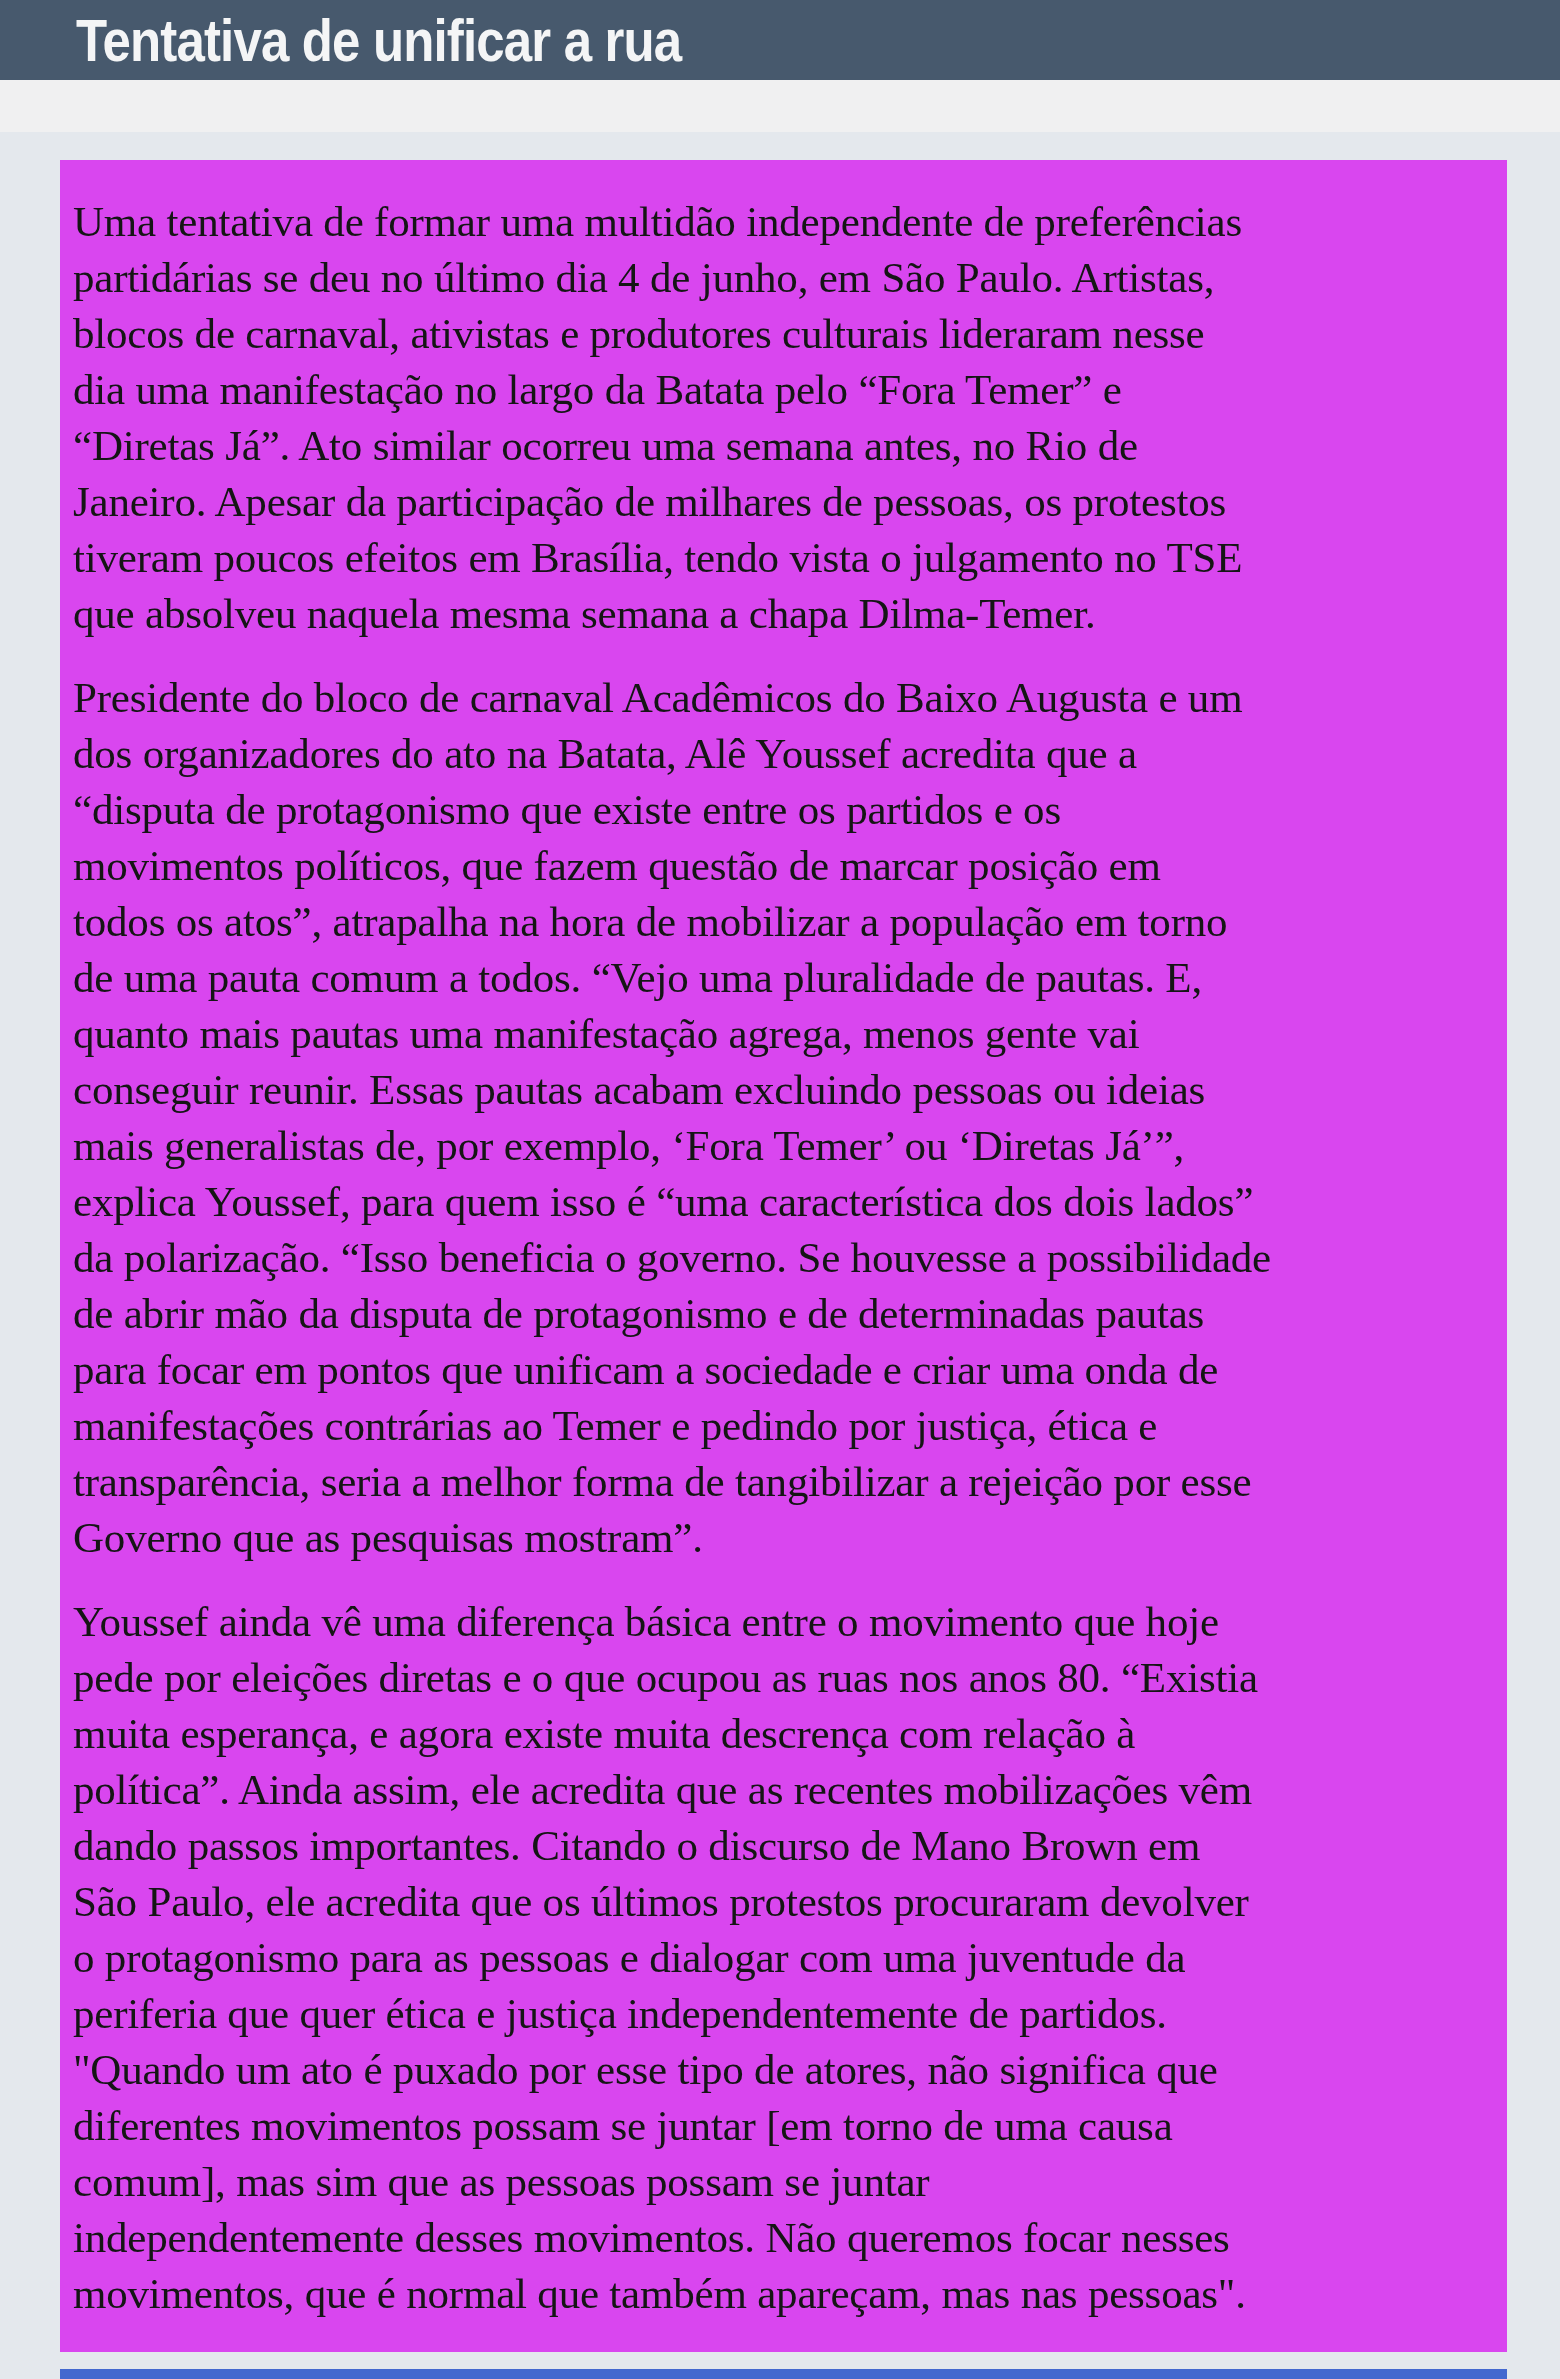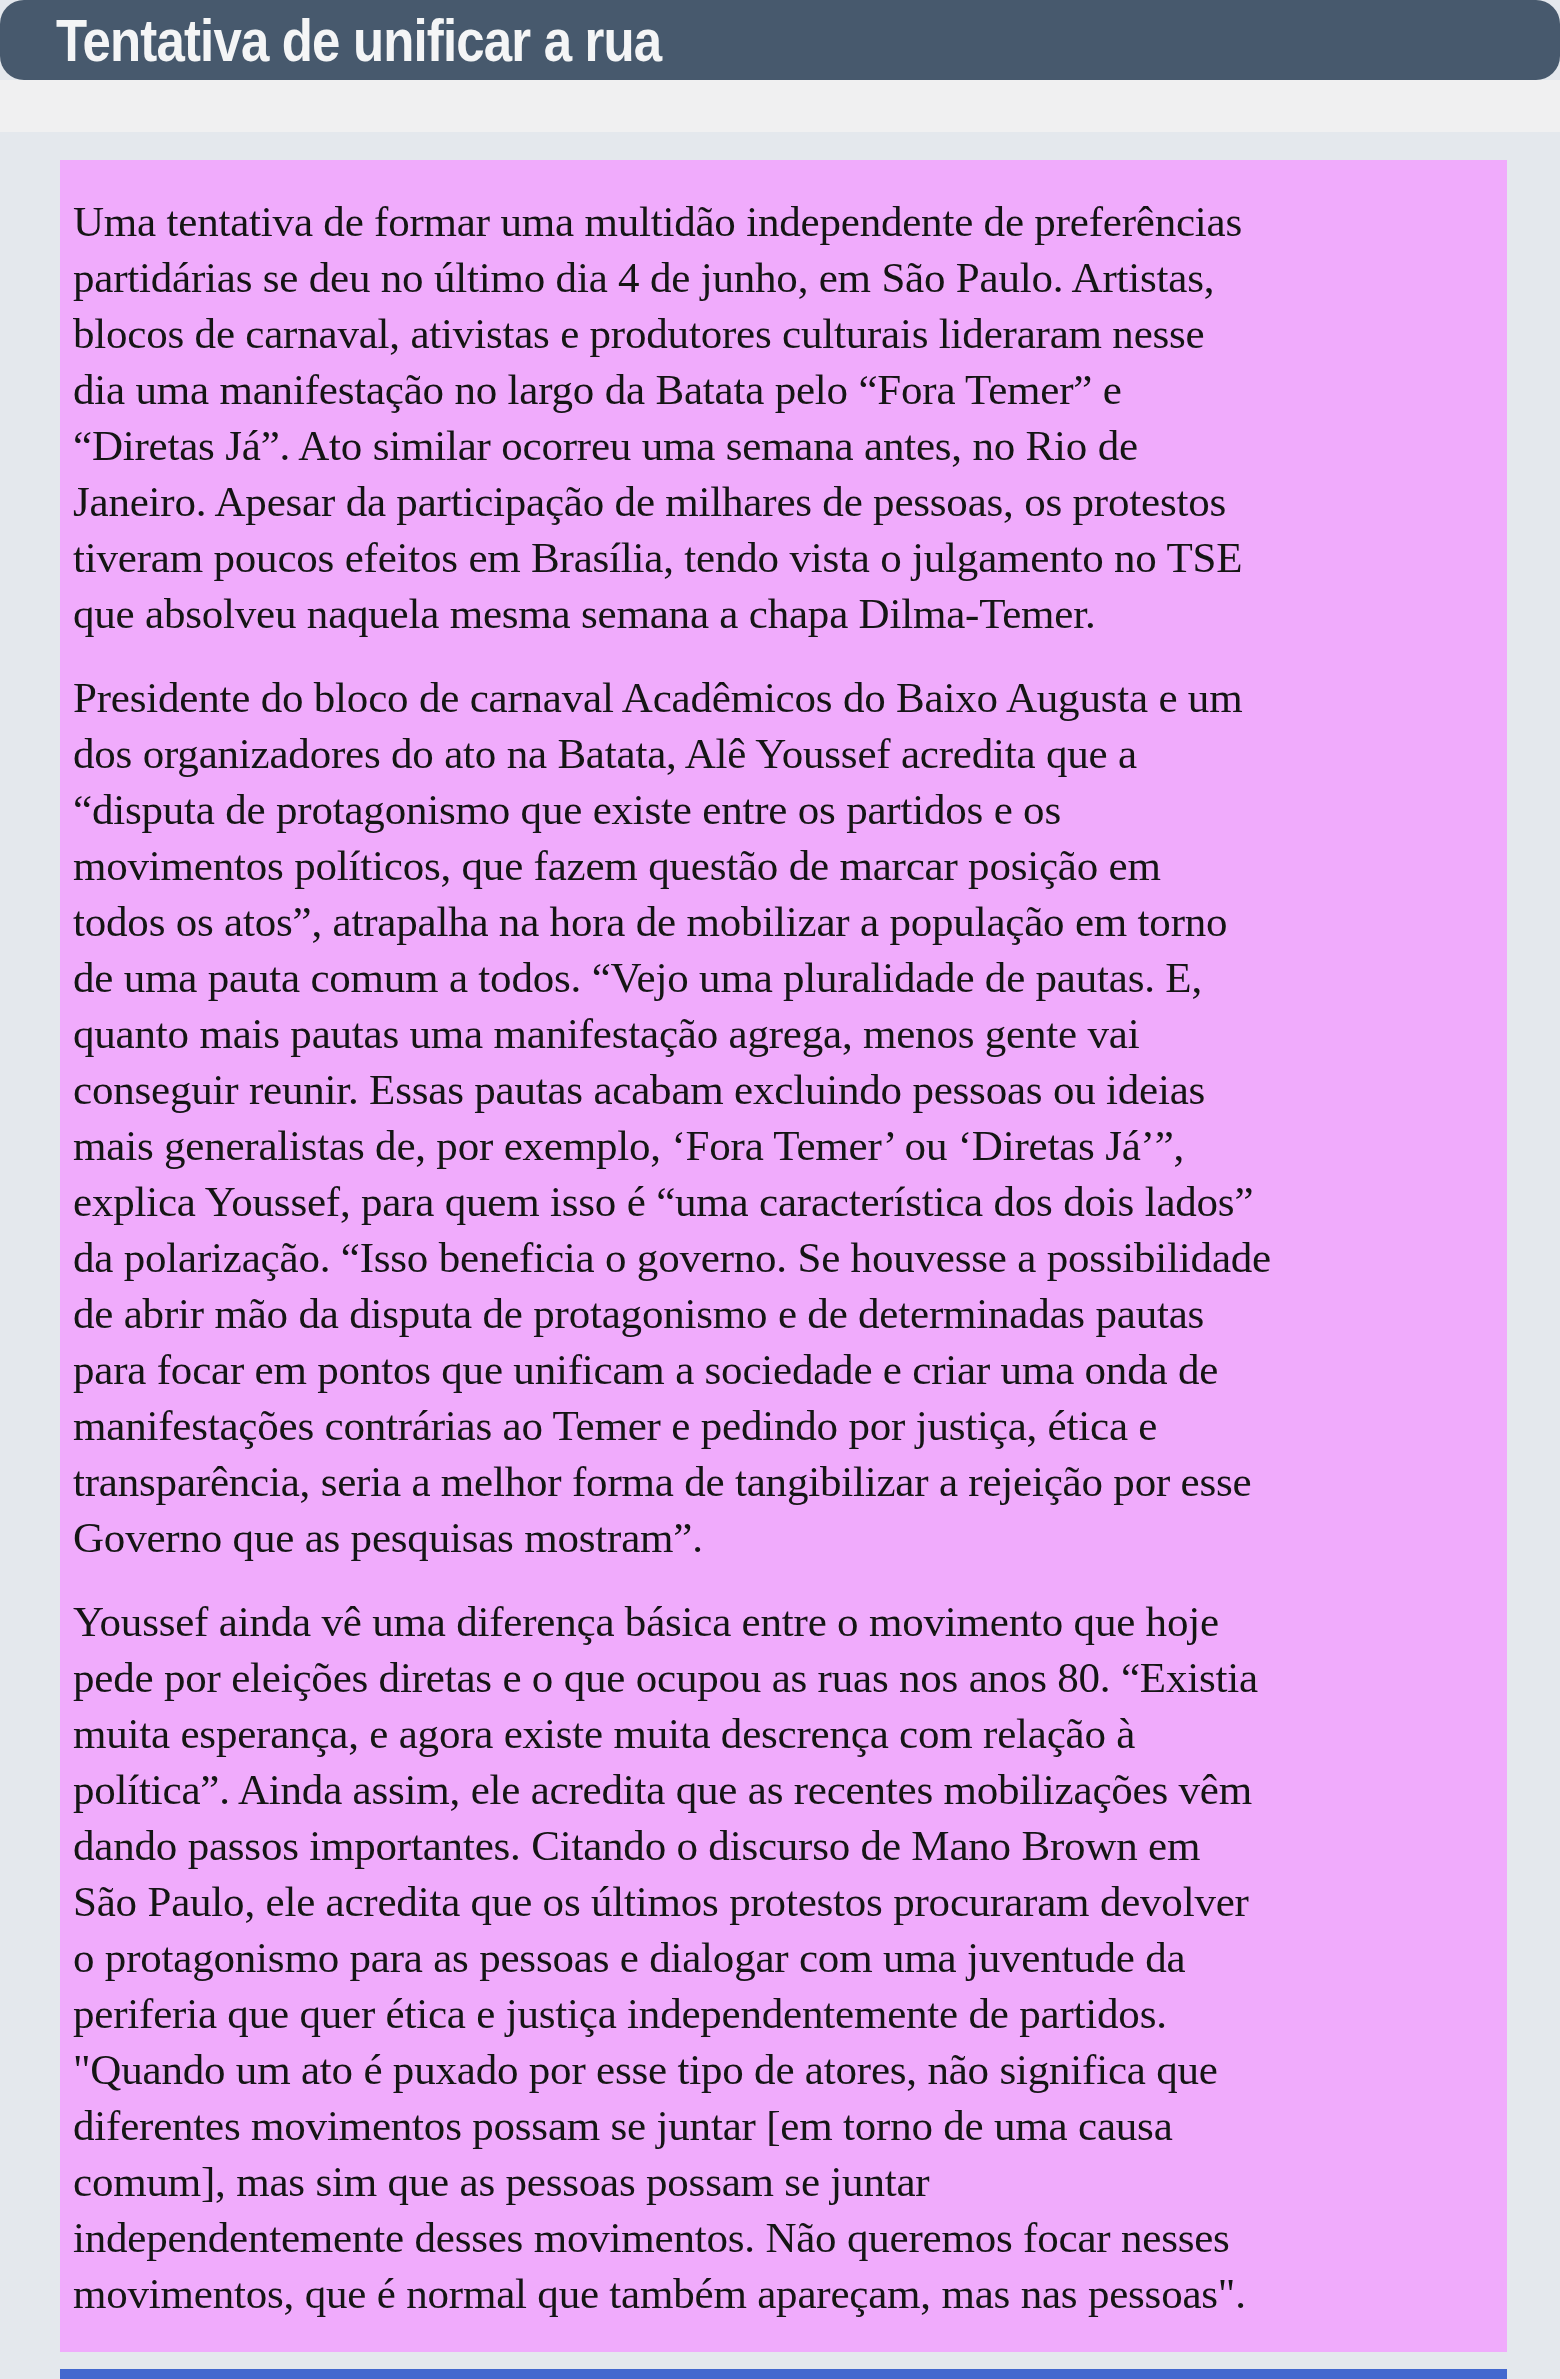--- a/index.html
+++ b/index.html
@@ -15,23 +15,22 @@
     font-family: "Liberation Serif", serif;
   }
   .header-bar {
     position: absolute;
     top: 0; left: 0;
     width: 1560px;
     height: 80px;
     background: #47596d;
     display: flex;
     align-items: center;
-    padding-left: 56px;
+    padding-left: 76px;
     box-sizing: border-box;
-    border-radius: 24px;
   }
   .header-title {
     color: #f4f5f6;
     font-family: "Liberation Sans", sans-serif;
     font-weight: bold;
     font-size: 60px;
     letter-spacing: -1px;
     transform: scaleX(0.85);
     transform-origin: left center;
     white-space: nowrap;
@@ -42,21 +41,21 @@
     width: 1560px;
     height: 52px;
     background: #f0f0f1;
   }
   .text-block {
     position: absolute;
     top: 160px;
     left: 60px;
     width: 1447px;
     box-sizing: border-box;
-    background: #f0abfc;
+    background: #d946ef;
     padding: 34px 0 24px 13px;
   }
   .text-block p {
     margin: 0 0 28px 0;
     font-size: 43px;
     line-height: 56px;
     color: #151515;
     letter-spacing: -0.2px;
     white-space: pre;
   }

